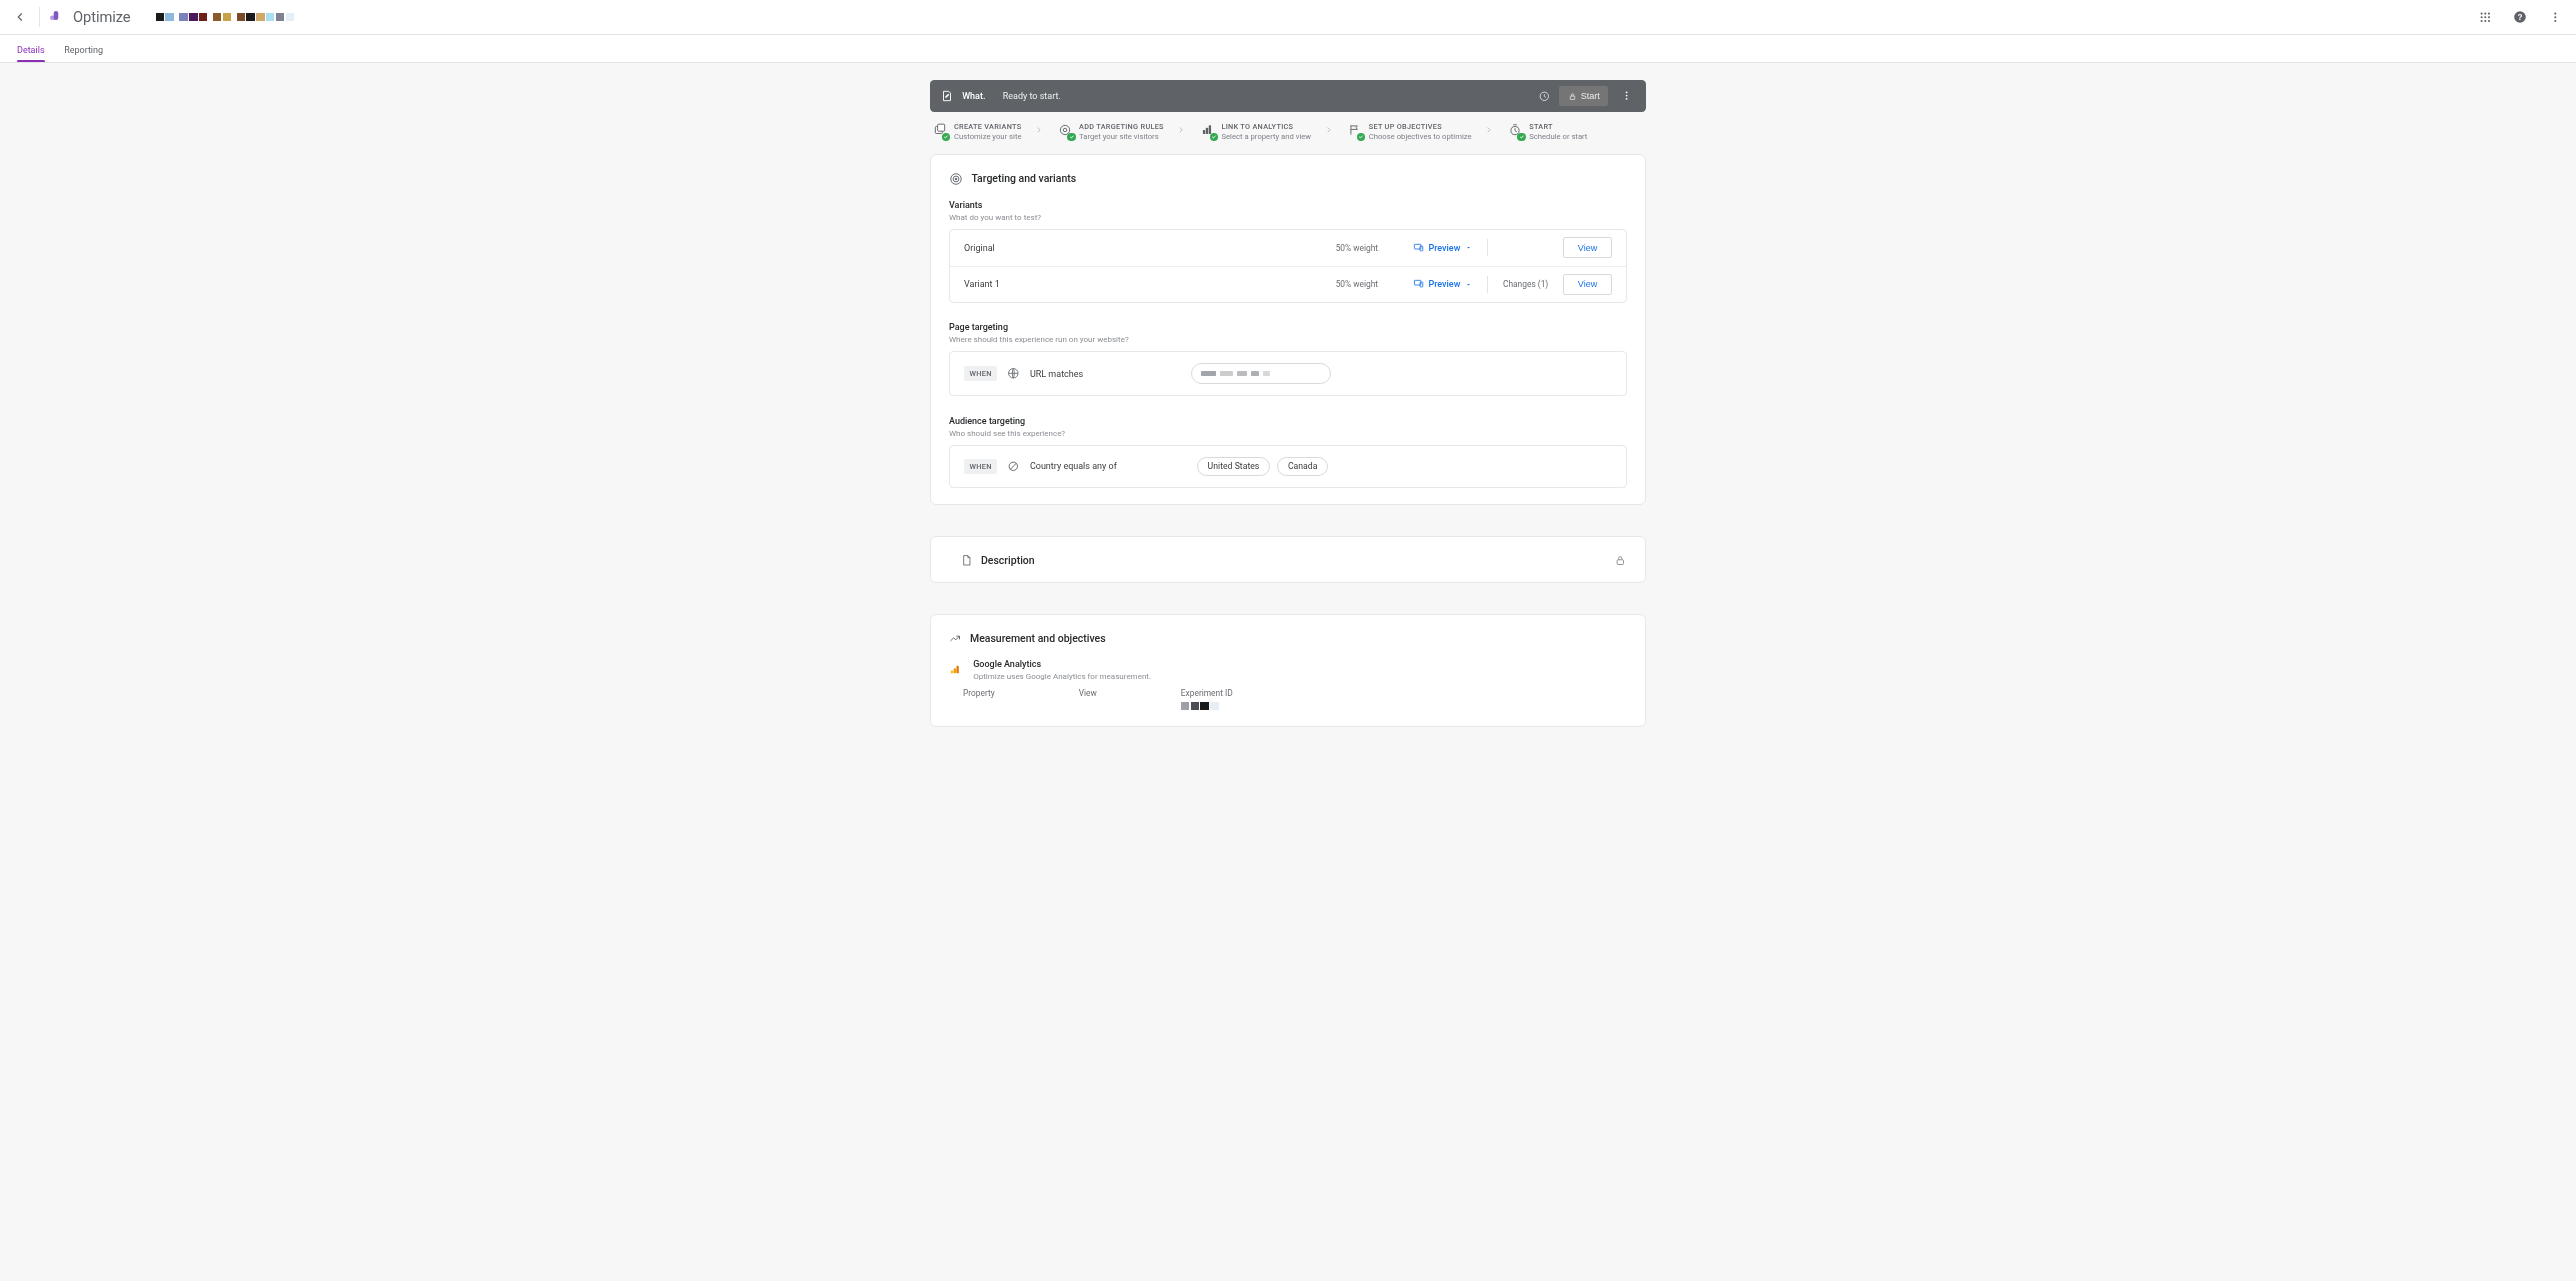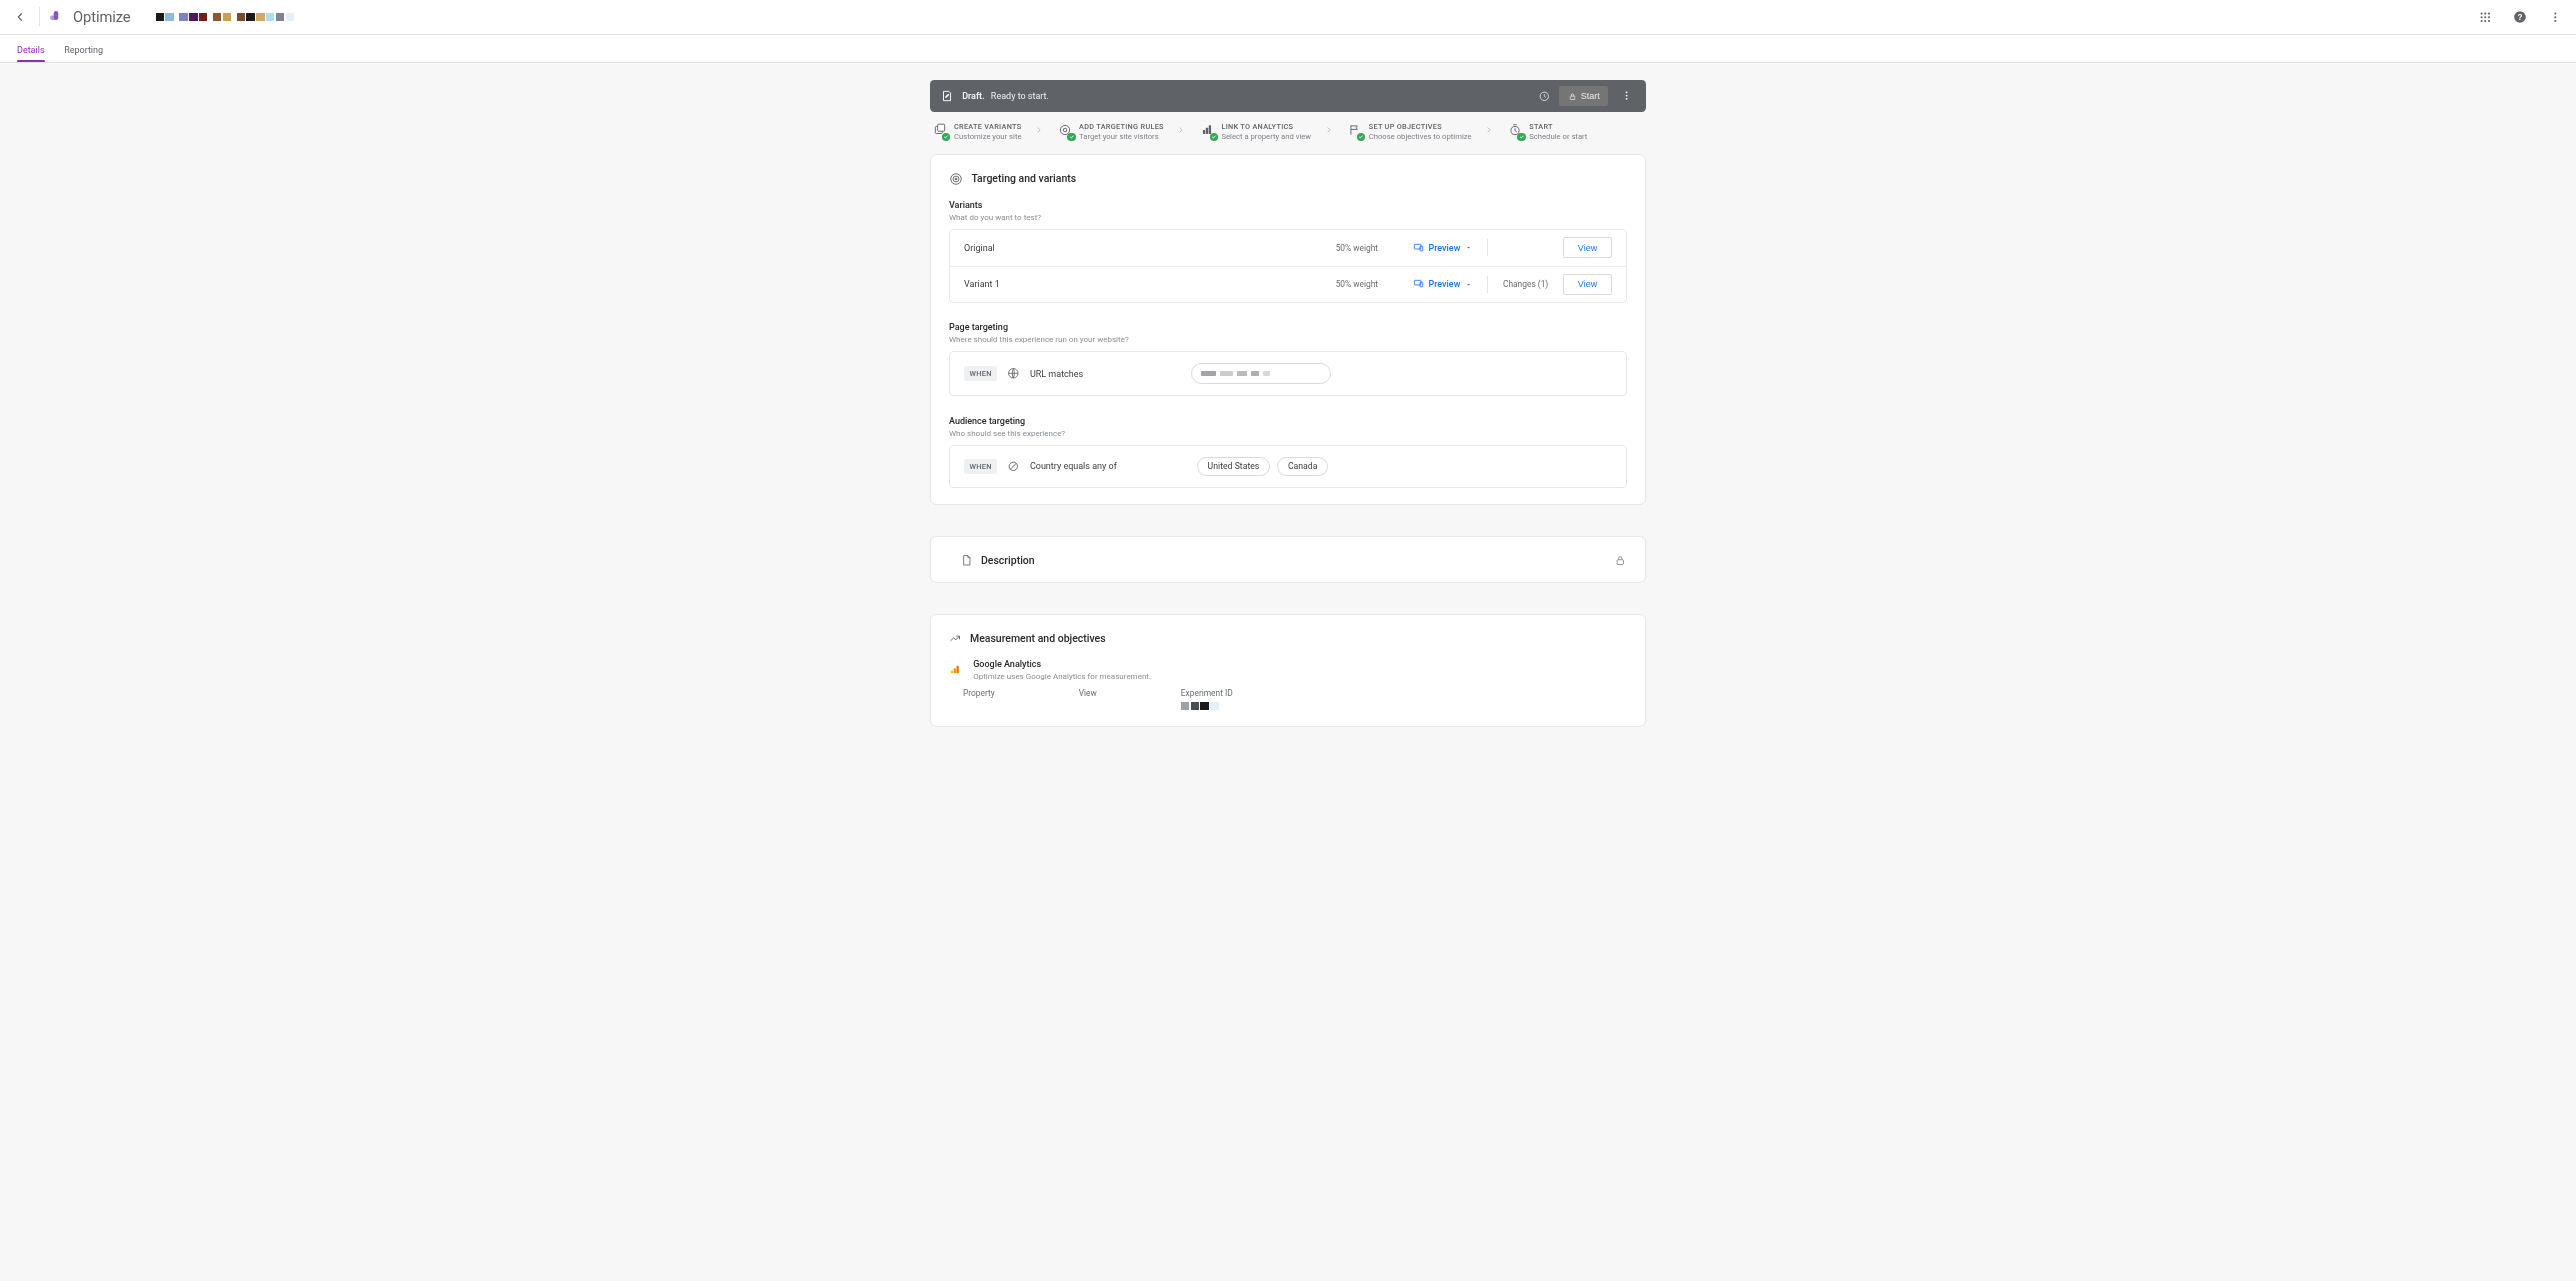--- a/index.html
+++ b/index.html
@@ -88,21 +88,21 @@
     color:#fff;
     border-radius:4.2px;
     height:32px;
     display:flex; align-items:center;
     padding:0 9.8px;
     gap:8.4px;
     margin-bottom:9.8px;
   }
   .status-bar .status-text { font-size:9px; }
   .status-bar .status-name { font-weight:500; }
-  .status-bar .status-ready { opacity:0.9; margin-left:4px; }
+  .status-bar .status-ready { opacity:0.9; margin-left:15px; }
   .status-bar .spacer { flex:1; }
   .start-btn {
     background:#757575;
     color:#ececec;
     border:none;
     border-radius:2.1px;
     height:19.6px;
     padding:0 8.4px;
     display:flex; align-items:center; gap:4.2px;
     font-size:9px;
@@ -324,21 +324,21 @@
 
 <div class="page-bg">
   <div class="content-col">
 
     <div class="status-bar">
       <svg width="14" height="14" viewBox="0 0 24 24" fill="none" stroke="#fff" stroke-width="1.6">
         <path d="M6 4h9l3 3v13H6z"></path>
           <path d="M9 13l5-5 2 2-5 5H9v-2z" fill="#fff" stroke="none"></path>
       </svg>
       <span class="status-text">
-        <span class="status-name">Draft.</span>
+        <span class="status-name">What.</span>
         <span class="status-ready">Ready to start.</span>
       </span>
       <div class="spacer"></div>
       <svg class="status-clock" width="12.6" height="12.6" viewBox="0 0 24 24" fill="none" stroke="currentColor" stroke-width="1.6">
         <circle cx="12" cy="12" r="8"></circle>
           <path d="M12 8v4l3 2"></path>
       </svg>
       <button class="start-btn">
         <svg width="9" height="9" viewBox="0 0 24 24" fill="none" stroke="#ececec" stroke-width="2">
           <rect x="6" y="11" width="12" height="9" rx="1.5"></rect>

